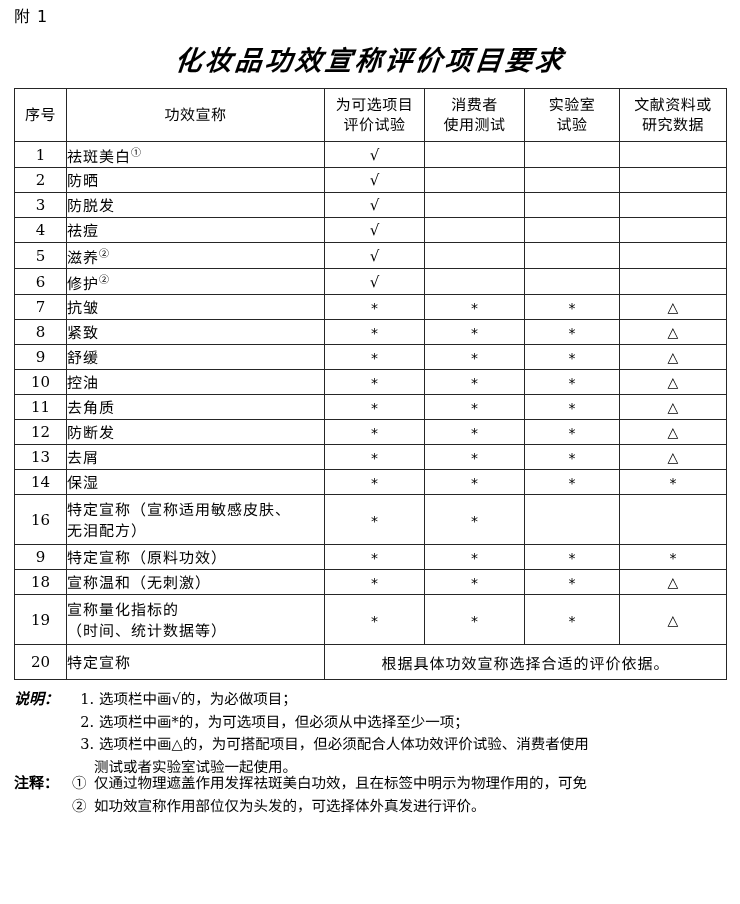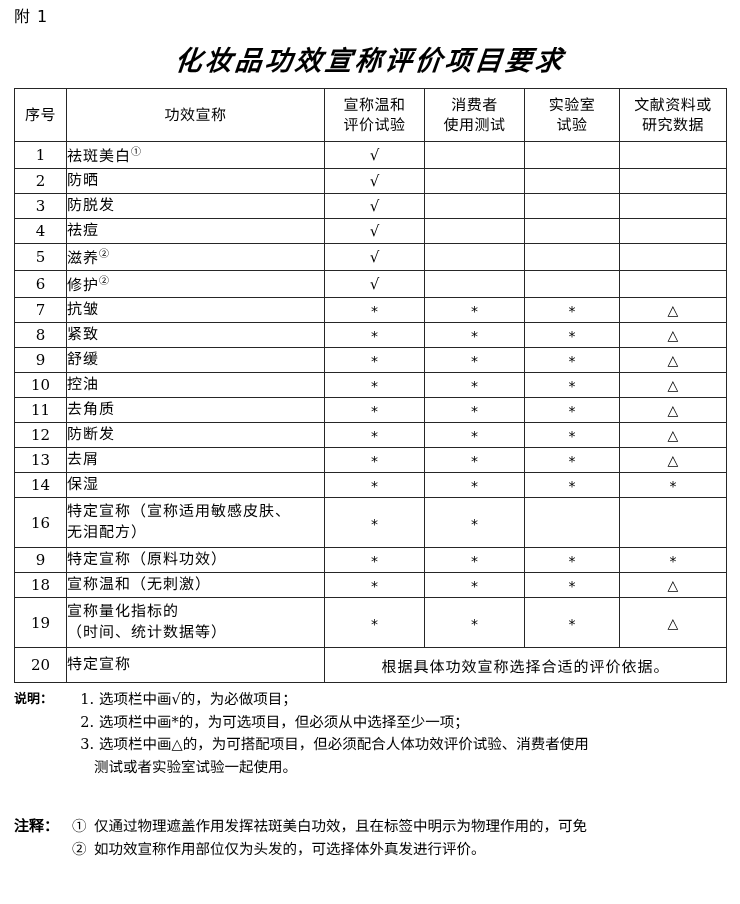--- a/index.html
+++ b/index.html
@@ -95,21 +95,21 @@
     text-align: center;
     font-size: 15px;
     font-family: "DejaVu Serif", "Liberation Serif", serif;
   }
   td.nm {
     text-align: left;
     padding-left: 14px;
     font-size: 15px;
     line-height: 21px;
     letter-spacing: 1px;
-    font-family: Liberation Mono, monospace;
+    font-family: Liberation Sans, sans-serif;
   }
   td.nm .ln { display: block; white-space: nowrap; }
   td.mk {
     text-align: center;
     font-size: 15px;
     font-family: "DejaVu Sans", "Liberation Sans", sans-serif;
   }
   tr.r-single td { height: 24px; }
   tr.r-double td { height: 49px; }
   tr.r-last   td { height: 34px; }
@@ -139,37 +139,38 @@
   .expl .row {
     display: flex;
     align-items: flex-start;
   }
   .expl .lead {
     font-weight: bold;
     white-space: nowrap;
     width: 58px;
     flex: 0 0 58px;
     font-family: "DejaVu Sans", "Liberation Sans", sans-serif;
-    font-size: 13px;
+    font-size: 15px;
+    font-style: italic;
   }
   .expl .lead.blank { visibility: hidden; }
   .expl .num {
     width: 22px;
     flex: 0 0 22px;
     text-align: right;
     padding-right: 5px;
     white-space: nowrap;
   }
   .expl .txt { flex: 1 1 auto; }
   .expl .cont { padding-left: 22px; }
 
   .notes {
     position: absolute;
     left: 14px;
-    top: 815px;
+    top: 772px;
     width: 716px;
     font-size: 14.5px;
     line-height: 22.5px;
     font-family: "DejaVu Serif", "Liberation Serif", serif;
   }
   .notes .row { display: flex; align-items: flex-start; }
   .notes .lead {
     font-weight: bold;
     white-space: nowrap;
     width: 58px;
@@ -208,21 +209,21 @@
       </colgroup>
       <thead>
         <tr id="hdr-row">
             <td>
               <span class="hd-line">序号</span>
             </td>
             <td>
               <span class="hd-line">功效宣称</span>
             </td>
             <td>
-              <span class="hd-line">宣称温和</span>
+              <span class="hd-line">为可选项目</span>
               <span class="hd-line">评价试验</span>
             </td>
             <td>
               <span class="hd-line">消费者</span>
               <span class="hd-line">使用测试</span>
             </td>
             <td>
               <span class="hd-line">实验室</span>
               <span class="hd-line">试验</span>
             </td>

